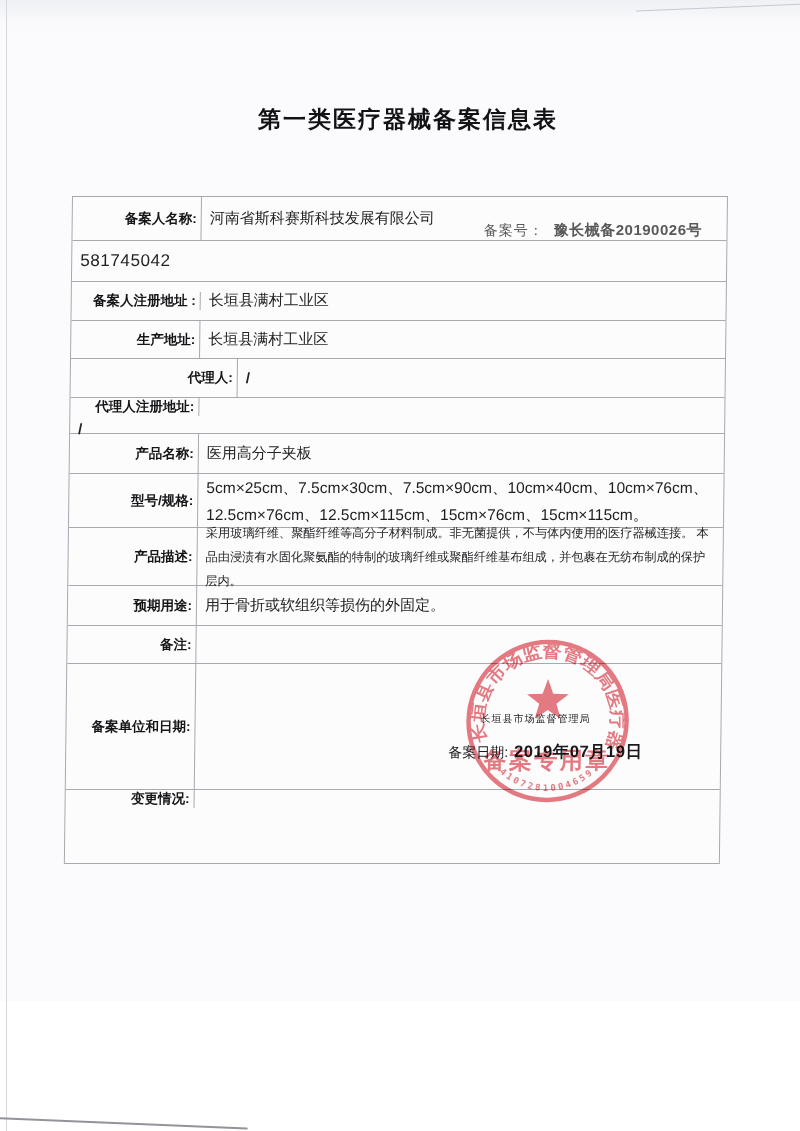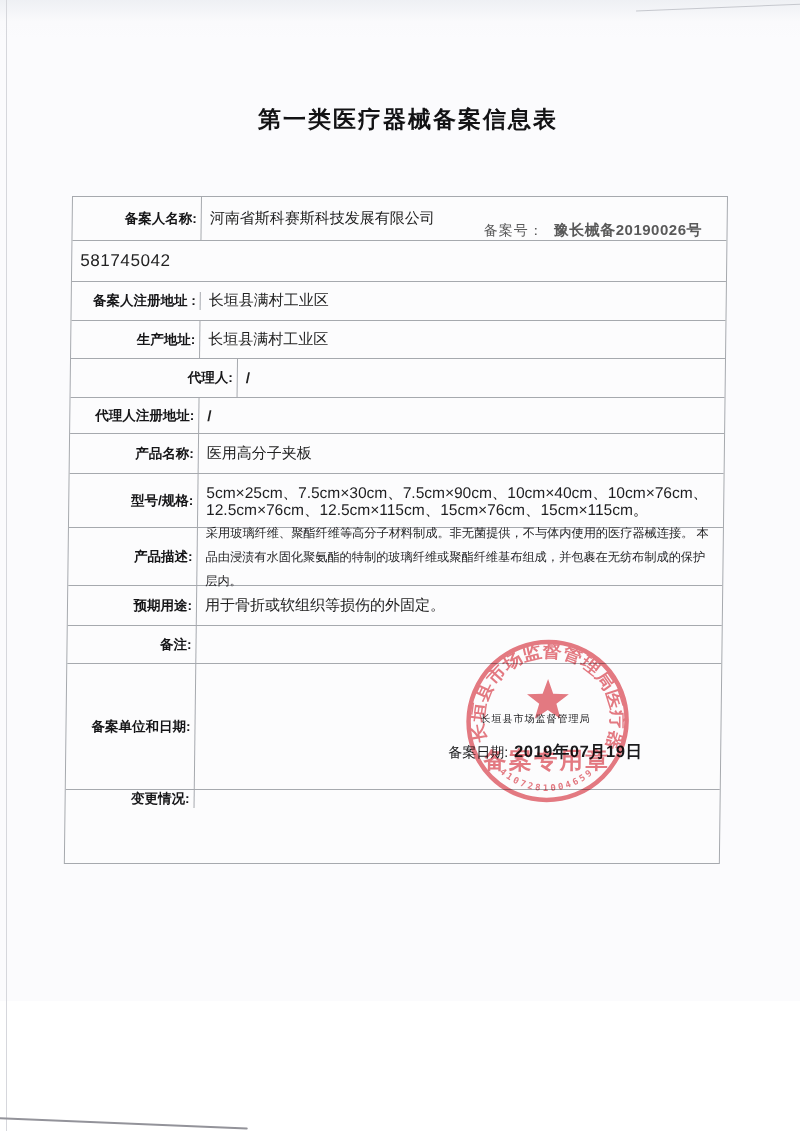--- a/index.html
+++ b/index.html
@@ -49,26 +49,26 @@
     display:flex;align-items:center;justify-content:flex-end;
     padding-right:4px;font-weight:bold;font-size:13.5px;white-space:nowrap;
     color:#151517;
   }
   .value-cell{
     flex:1;display:flex;align-items:center;padding:2px 6px 2px 8px;
     font-family:"Liberation Serif","DejaVu Serif",serif;
     font-size:15px;color:#222;position:relative;line-height:1.45;
   }
   .r0{height:44px;} .r1{height:41px;} .r2{height:39px;align-items:center;} .r3{height:38px;}
-  .r4{height:39px;padding-left:38px;} .r5{height:36px;} .r6{height:40px;text-align:right;} .r7{height:54px;}
+  .r4{height:39px;padding-left:38px;} .r5{height:36px;flex-direction:column;} .r6{height:40px;text-align:right;} .r7{height:54px;}
   .r8{height:58px;} .r9{height:40px;} .r10{height:38px;gap:32px;} .r11{height:126px;}
   .r12{height:73px;flex-direction:column;}
   .v-num{font-family:"Liberation Sans",sans-serif;font-size:17px;letter-spacing:.6px;}
   .v-slash{font-family:"Liberation Sans",sans-serif;font-size:15px;font-weight:bold;}
-  .v-sizes{font-family:"Liberation Sans",sans-serif;font-size:15.5px;line-height:17px;color:#1e1e20;}
+  .v-sizes{font-family:"Liberation Sans",sans-serif;font-size:15.5px;line-height:27px;color:#1e1e20;}
   .v-desc{font-size:12.2px;line-height:24px;color:#1e1e20;}
 
   
   .filing-cell{display:block;}
   .filing-unit{
     position:absolute;left:285px;top:48px;font-family:"Liberation Sans",sans-serif;
     font-size:10px;color:#1a1a1c;letter-spacing:1px;white-space:nowrap;
   }
   .filing-date-line{
     position:absolute;left:253px;top:76px;font-family:"Liberation Sans",sans-serif;

